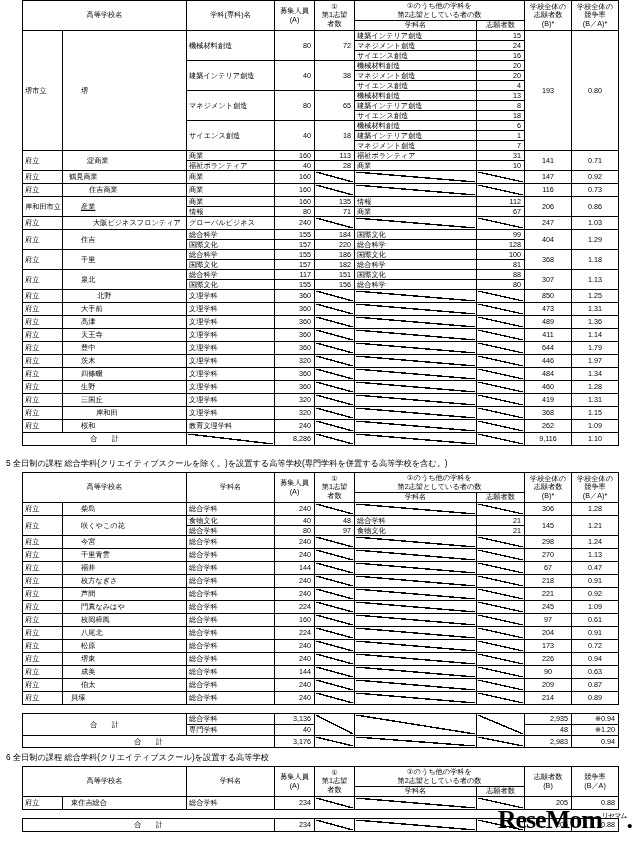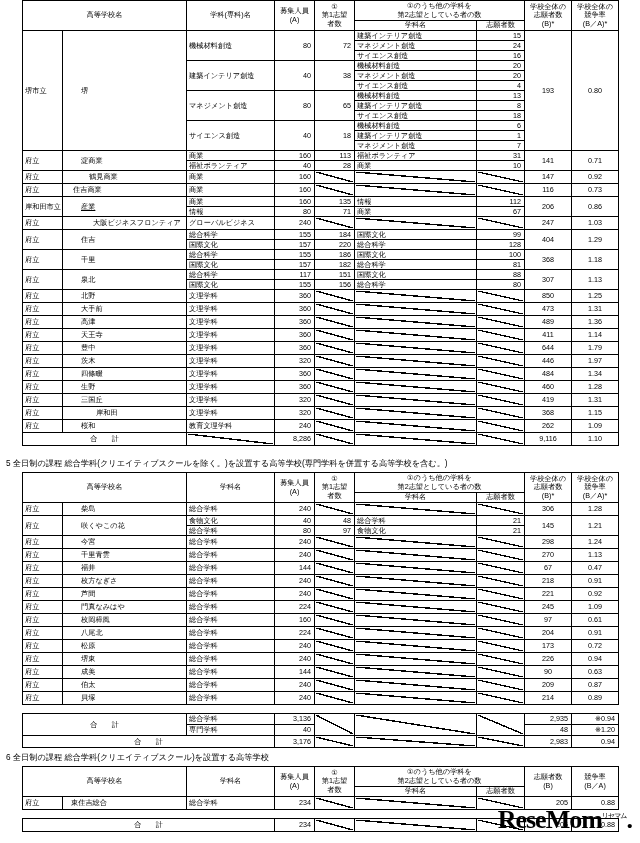--- a/index.html
+++ b/index.html
@@ -179,50 +179,50 @@
           <tr style="height: 10px;">
             <td class="l">建築インテリア創造</td>
             <td class="r">1</td>
           </tr>
           <tr style="height: 10px;">
             <td class="l">マネジメント創造</td>
             <td class="r">7</td>
           </tr>
           <tr style="height: 10px;">
             <td class="l" rowspan="2">府立</td>
-            <td class="l" rowspan="2" style="padding-left: 18px;">淀商業</td>
+            <td class="l" rowspan="2" style="padding-left: 24px;">淀商業</td>
             <td class="l" rowspan="1">商業</td>
             <td class="r" rowspan="1">160</td>
             <td class="r" rowspan="1">113</td>
             <td class="l">福祉ボランティア</td>
             <td class="r">31</td>
             <td class="c" rowspan="2">141</td>
             <td class="c" rowspan="2">0.71</td>
           </tr>
           <tr style="height: 10px;">
             <td class="l" rowspan="1">福祉ボランティア</td>
             <td class="r" rowspan="1">40</td>
             <td class="r" rowspan="1">28</td>
             <td class="l">商業</td>
             <td class="r">10</td>
           </tr>
           <tr style="height: 13px;">
             <td class="l" rowspan="1">府立</td>
-            <td class="l" rowspan="1" style="padding-left: 26px;">鶴見商業</td>
+            <td class="l" rowspan="1" style="padding-left: 6px;">鶴見商業</td>
             <td class="l" rowspan="1">商業</td>
             <td class="r" rowspan="1">160</td>
             <td class="r slash" rowspan="1"></td>
             <td class="l slash" rowspan="1"></td>
             <td class="r slash" rowspan="1"></td>
             <td class="c" rowspan="1">147</td>
             <td class="c" rowspan="1">0.92</td>
           </tr>
           <tr style="height: 13px;">
             <td class="l" rowspan="1">府立</td>
-            <td class="l" rowspan="1" style="padding-left: 10px;">住吉商業</td>
+            <td class="l" rowspan="1" style="padding-left: 26px;">住吉商業</td>
             <td class="l" rowspan="1">商業</td>
             <td class="r" rowspan="1">160</td>
             <td class="r slash" rowspan="1"></td>
             <td class="l slash" rowspan="1"></td>
             <td class="r slash" rowspan="1"></td>
             <td class="c" rowspan="1">116</td>
             <td class="c" rowspan="1">0.73</td>
           </tr>
           <tr style="height: 10px;">
             <td class="l" rowspan="2">岸和田市立</td>
@@ -302,21 +302,21 @@
           </tr>
           <tr style="height: 10px;">
             <td class="l" rowspan="1">国際文化</td>
             <td class="r" rowspan="1">155</td>
             <td class="r" rowspan="1">156</td>
             <td class="l">総合科学</td>
             <td class="r">80</td>
           </tr>
           <tr style="height: 13px;">
             <td class="l" rowspan="1">府立</td>
-            <td class="l" rowspan="1" style="padding-left: 18px;">北野</td>
+            <td class="l" rowspan="1" style="padding-left: 34px;">北野</td>
             <td class="l" rowspan="1">文理学科</td>
             <td class="r" rowspan="1">360</td>
             <td class="r slash" rowspan="1"></td>
             <td class="l slash" rowspan="1"></td>
             <td class="r slash" rowspan="1"></td>
             <td class="c" rowspan="1">850</td>
             <td class="c" rowspan="1">1.25</td>
           </tr>
           <tr style="height: 13px;">
             <td class="l" rowspan="1">府立</td>
@@ -648,21 +648,21 @@
             <td class="l" rowspan="1">総合学科</td>
             <td class="r" rowspan="1">240</td>
             <td class="r slash" rowspan="1"></td>
             <td class="l slash" rowspan="1"></td>
             <td class="r slash" rowspan="1"></td>
             <td class="c" rowspan="1">209</td>
             <td class="c" rowspan="1">0.87</td>
           </tr>
           <tr style="height: 13px;">
             <td class="l" rowspan="1">府立</td>
-            <td class="l" rowspan="1" style="padding-left: 18px; margin-left: 45px;">貝塚</td>
+            <td class="l" rowspan="1" style="padding-left: 8px; margin-left: 45px;">貝塚</td>
             <td class="l" rowspan="1">総合学科</td>
             <td class="r" rowspan="1">240</td>
             <td class="r slash" rowspan="1"></td>
             <td class="l slash" rowspan="1"></td>
             <td class="r slash" rowspan="1"></td>
             <td class="c" rowspan="1">214</td>
             <td class="c" rowspan="1">0.89</td>
           </tr>
         </tbody>
   </table>

